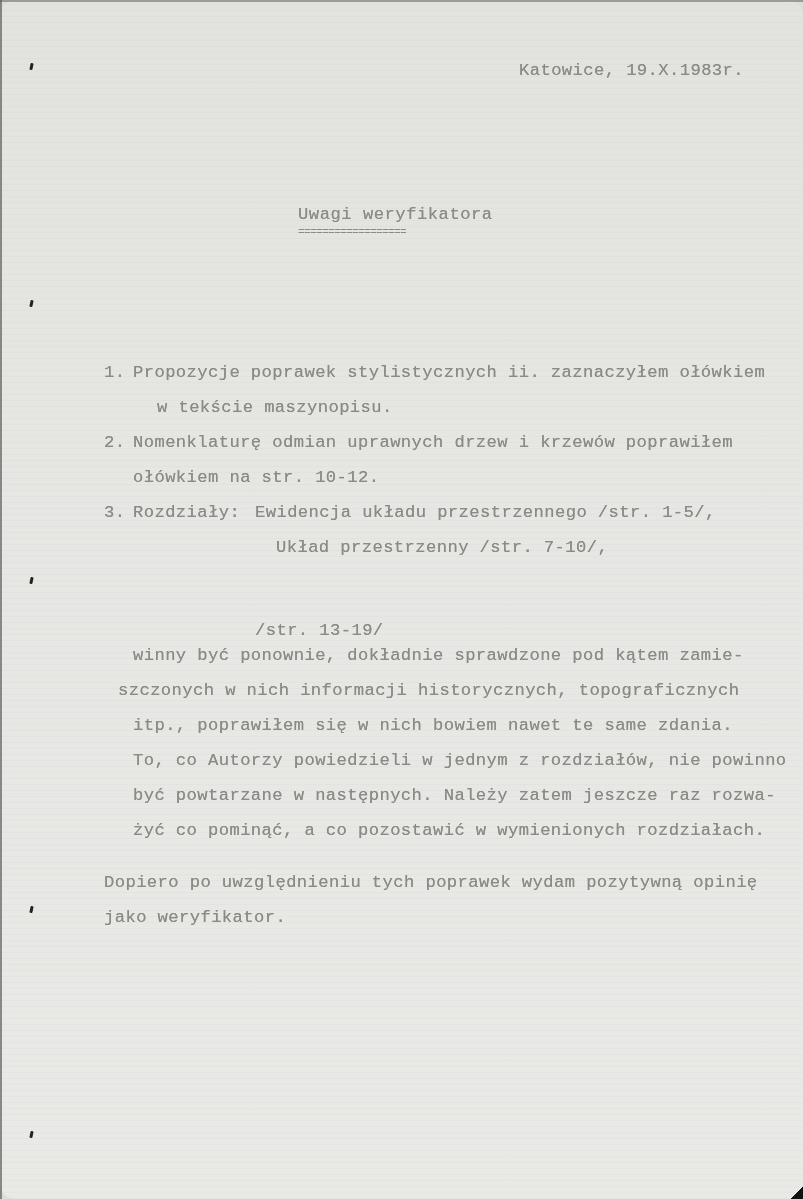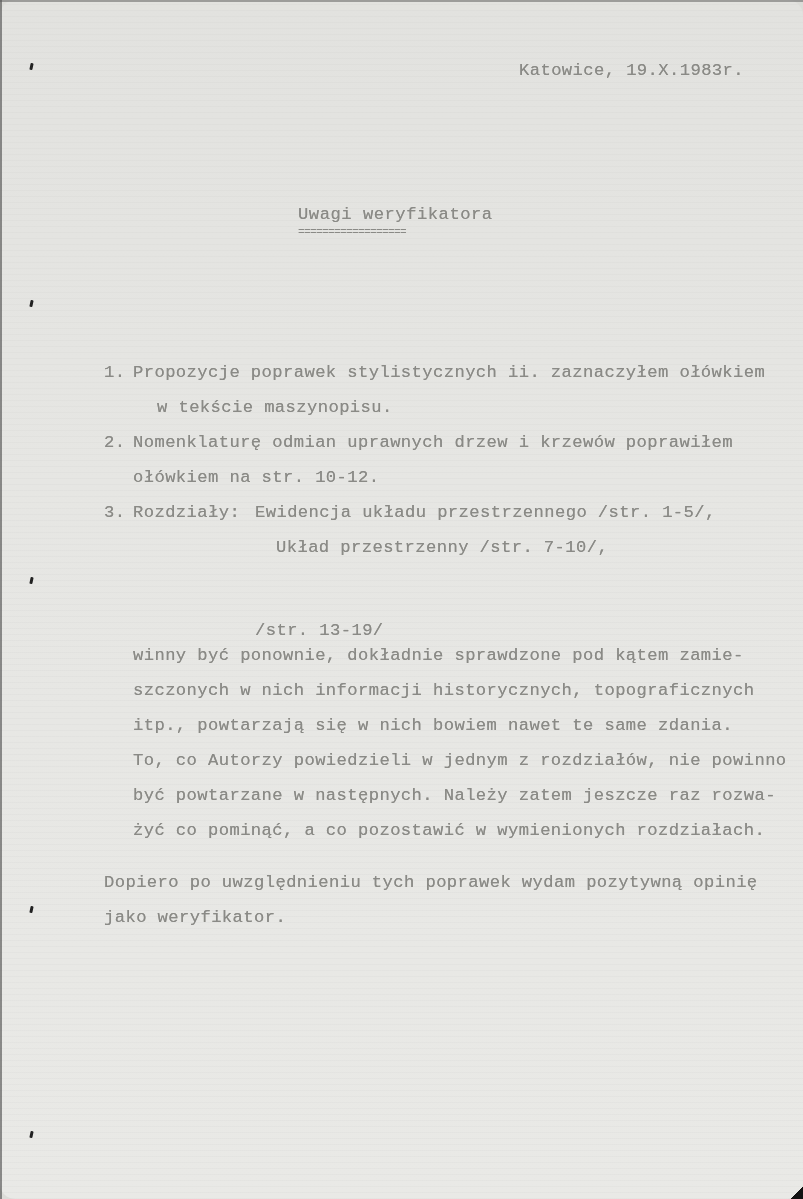--- a/index.html
+++ b/index.html
@@ -57,21 +57,21 @@
   <div class="t" style="left:133px;top:433px;">Nomenklaturę odmian uprawnych drzew i krzewów poprawiłem</div>
   <div class="t" style="left:133px;top:468px;">ołówkiem na str. 10-12.</div>
 
   <div class="t" style="left:104px;top:503px;">3.</div>
   <div class="t" style="left:133px;top:503px;">Rozdziały:</div>
   <div class="t" style="left:255px;top:503px;">Ewidencja układu przestrzennego /str. 1-5/,</div>
   <div class="t" style="left:255px;top:538px;margin-left:21px;">Układ przestrzenny /str. 7-10/,</div>
   <div class="t" style="left:255px;top:608px;margin-top:13px;">/str. 13-19/</div>
 
   <div class="t" style="left:133px;top:646px;">winny być ponownie, dokładnie sprawdzone pod kątem zamie-</div>
-  <div class="t" style="left:133px;top:681px;text-align:right;">szczonych w nich informacji historycznych, topograficznych</div>
-  <div class="t" style="left:133px;top:716px;">itp., powtarzają się w nich bowiem nawet te same zdania.</div>
+  <div class="t" style="left:118px;top:681px;text-align:right;">szczonych w nich informacji historycznych, topograficznych</div>
+  <div class="t" style="left:133px;top:716px;">itp., poprawiłem się w nich bowiem nawet te same zdania.</div>
   <div class="t" style="left:133px;top:786px;">być powtarzane w następnych. Należy zatem jeszcze raz rozwa-</div>
   <div class="t" style="left:133px;top:751px;">To, co Autorzy powiedzieli w jednym z rozdziałów, nie powinno</div>
   <div class="t" style="left:133px;top:821px;">żyć co pominąć, a co pozostawić w wymienionych rozdziałach.</div>
 
   <div class="t" style="left:104px;top:873px;">Dopiero po uwzględnieniu tych poprawek wydam pozytywną opinię</div>
   <div class="t" style="left:104px;top:908px;">jako weryfikator.</div>
 </div>
 
 </body></html>

